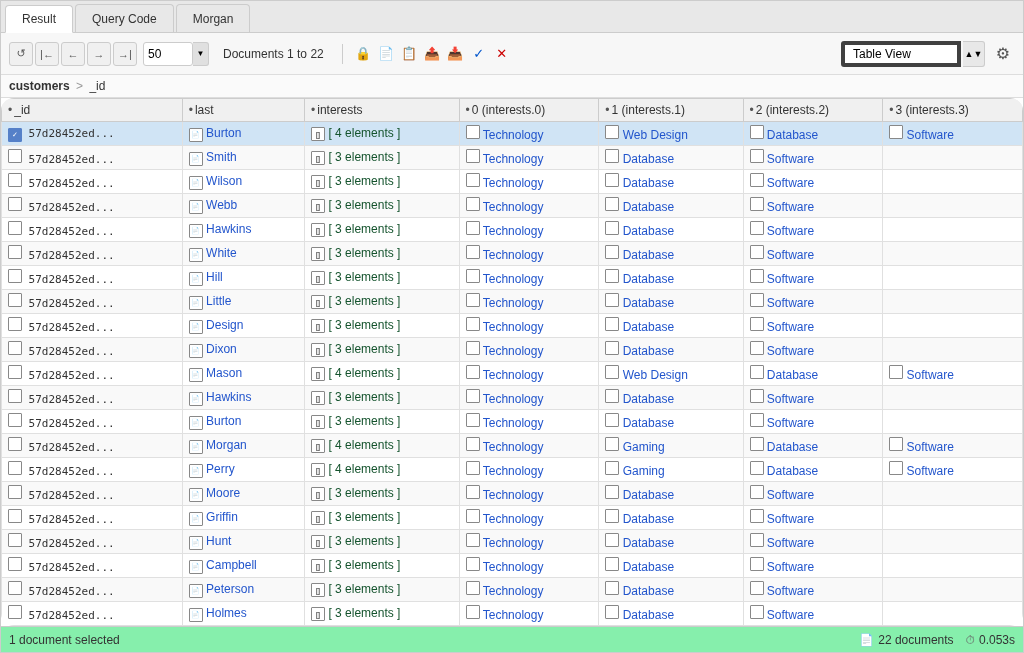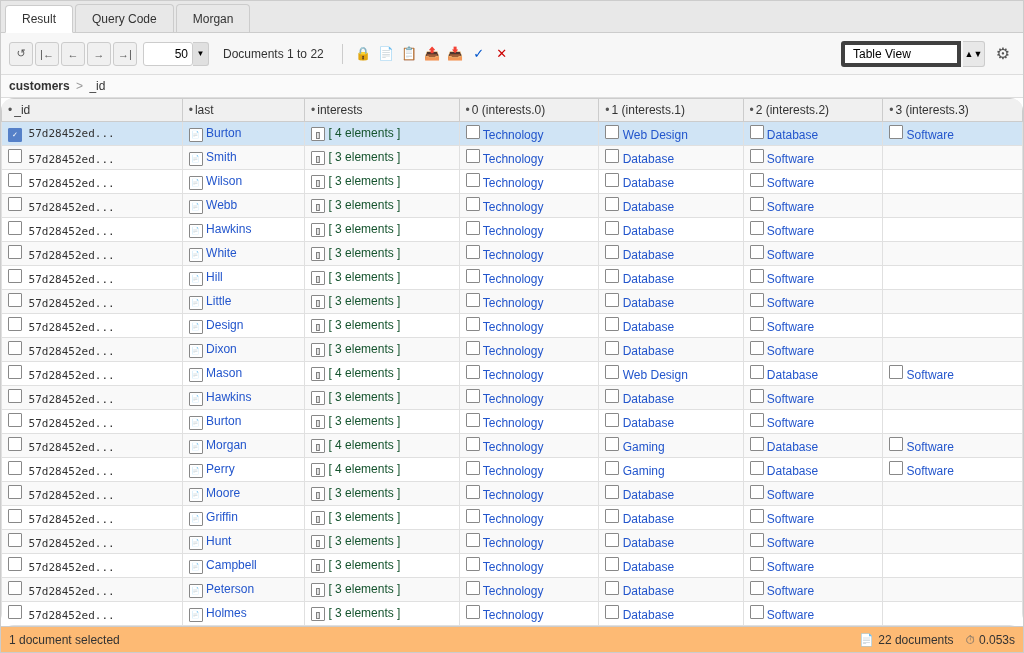--- a/index.html
+++ b/index.html
@@ -10,21 +10,21 @@
     
     .tabs-bar { display: flex; background: #e8e8e8; border-bottom: 1px solid #ccc; height: 32px; align-items: flex-end; padding-left: 4px; }
     .tab { padding: 5px 16px; cursor: pointer; border: 1px solid #ccc; border-bottom: none; border-radius: 4px 4px 0 0; background: #e8e8e8; font-size: 12px; color: #333; margin-right: 2px; height: 28px; display: flex; align-items: center; }
     .tab.active { background: #ffffff; border-bottom: 1px solid #fff; margin-bottom: -1px; z-index: 1; }
     
     
     .toolbar { display: flex; align-items: center; padding: 6px 8px; border-bottom: 1px solid #ddd; background: #f7f7f7; gap: 6px; height: 42px; }
     .toolbar-group { display: flex; align-items: center; gap: 2px; }
     .toolbar-btn { display: flex; align-items: center; justify-content: center; width: 24px; height: 24px; border: 1px solid #ccc; border-radius: 3px; background: #f0f0f0; cursor: pointer; font-size: 11px; color: #555; }
     .toolbar-divider { width: 1px; height: 20px; background: #ccc; margin: 0 4px; }
-    .limit-input { width: 50px; height: 24px; border: 1px solid #ccc; border-radius: 3px; padding: 0 4px; font-size: 12px; text-align: right; }
+    .limit-input { width: 50px; height: 24px; border: 1px solid #ccc; border-radius: 3px; padding: 0 4px; font-size: 12px; text-align: left; }
     .limit-select-wrapper { display: flex; align-items: center; }
     .limit-dropdown { width: 16px; height: 24px; border: 1px solid #ccc; border-left: none; border-radius: 0 3px 3px 0; background: #e0e0e0; cursor: pointer; display: flex; align-items: center; justify-content: center; font-size: 8px; }
     .doc-count-label { font-size: 12px; color: #333; padding: 0 8px; white-space: nowrap; }
     .toolbar-icon-group { display: flex; align-items: center; gap: 1px; }
     .toolbar-icon { display: flex; align-items: center; justify-content: center; width: 22px; height: 22px; cursor: pointer; color: #555; font-size: 13px; }
     .toolbar-icon.red { color: #cc0000; }
     .toolbar-icon.blue { color: #0055cc; }
     .view-select { display: flex; align-items: center; gap: 2px; margin-left: auto; }
     .view-dropdown { height: 26px; border: 4px solid #404040; border-radius: 3px 0 0 3px; padding: 0 8px; font-size: 12px; background: #fff; appearance: none; min-width: 120px; }
     .view-dropdown-btn { width: 22px; height: 26px; border: 1px solid #ccc; border-left: none; border-radius: 0 3px 3px 0; background: #e8e8e8; cursor: pointer; display: flex; align-items: center; justify-content: center; font-size: 9px; }
@@ -50,21 +50,21 @@
     
     .cell-id { color: #333; font-family: monospace; font-size: 11px; }
     .doc-icon { width: 14px; height: 14px; border: 1px solid #888; display: inline-flex; align-items: center; justify-content: center; font-size: 7px; background: #fff; border-radius: 1px; flex-shrink: 0; }
     .doc-icon-selected { background: #5580c8; border-color: #5580c8; color: white; }
     .name-val { color: #2255cc; }
     .arr-icon { width: 14px; height: 14px; border: 1px solid #888; display: inline-flex; align-items: center; justify-content: center; font-size: 7px; background: #fff; border-radius: 1px; flex-shrink: 0; }
     .elements-count { color: #14532d; }
     .interest-val { color: #2255cc; }
     
     
-    .status-bar { display: flex; align-items: center; padding: 4px 8px; border-top: 1px solid #ccc; background: #fdba74; height: 26px; font-size: 12px; }
+    .status-bar { display: flex; align-items: center; padding: 4px 8px; border-top: 1px solid #ccc; background: #86efac; height: 26px; font-size: 12px; }
     .status-text { color: #333; flex: 1; }
     .status-right { display: flex; align-items: center; gap: 12px; color: #333; }
     .status-doc-count { display: flex; align-items: center; gap: 4px; }
     .status-time { display: flex; align-items: center; gap: 4px; }
     .status-icon { font-size: 12px; color: #666; }
   </style>
 </head>
 <body>
 
 <div class="app-container">

